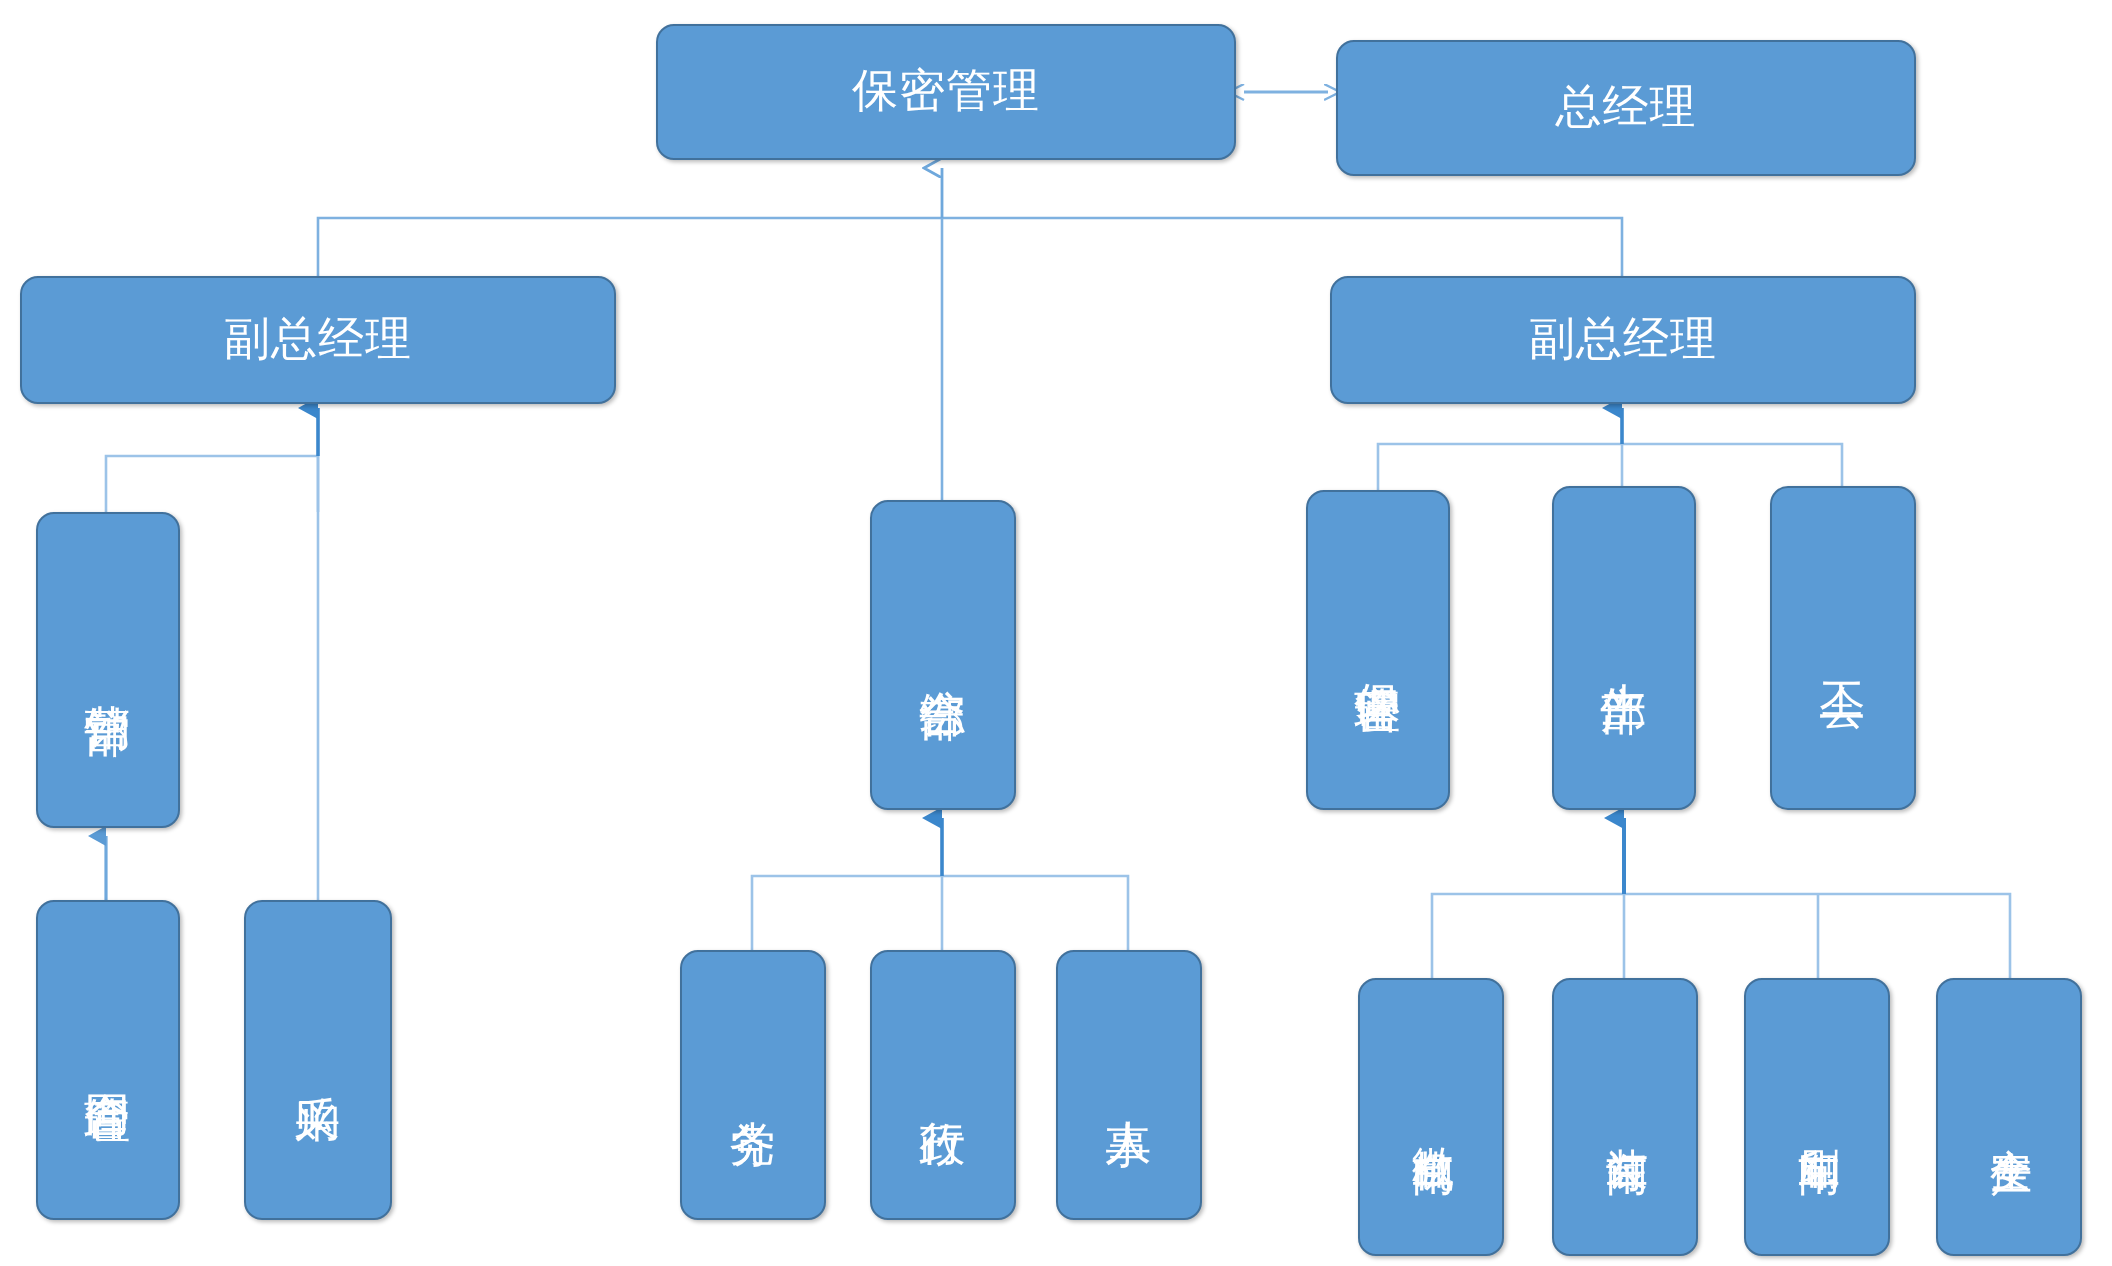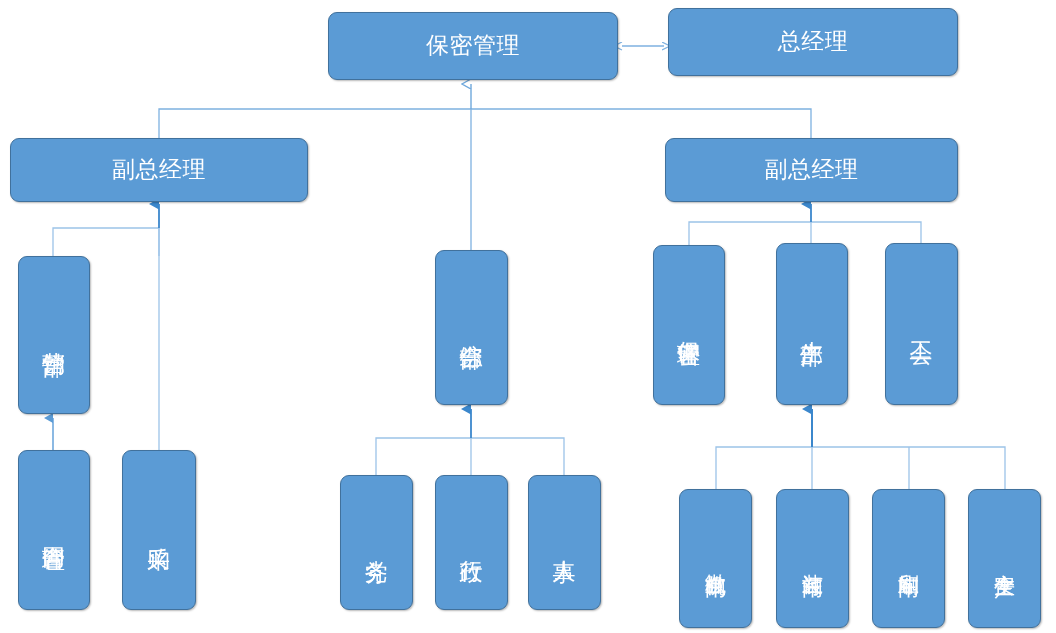--- a/index.html
+++ b/index.html
@@ -129,21 +129,21 @@
       <path d="M716,489 L716,447 L1005,447 L1005,489" fill="none" stroke="#9CC3E8" stroke-width="1.3"></path>
       <line x1="909" y1="489" x2="909" y2="447" stroke="#9CC3E8" stroke-width="1.3"></line>
       <line x1="812" y1="489" x2="812" y2="447" stroke="#9CC3E8" stroke-width="1.3"></line>
       <line x1="812" y1="447" x2="812" y2="409" stroke="#3B87CC" stroke-width="2" marker-end="url(#arrUpSolid)"></line>
     </g>
   </svg>
 
   <div class="node horiz" style="left: 328px; top: 12px; width: 290px; height: 68px;">
     <span class="label">保密管理</span>
   </div>
-  <div class="node horiz" style="left: 668px; top: 8px; width: 290px; height: 68px;">
+  <div class="node horiz" style="left: 668px; top: 20px; width: 290px; height: 68px;">
     <span class="label">总经理</span>
   </div>
   <div class="node horiz" style="left: 10px; top: 138px; width: 298px; height: 64px;">
     <span class="label">副总经理</span>
   </div>
   <div class="node horiz" style="left: 665px; top: 138px; width: 293px; height: 64px;">
     <span class="label">副总经理</span>
   </div>
   <div class="node vert" style="left: 18px; top: 256px; width: 72px; height: 158px;">
     <span class="label">营销部</span>

